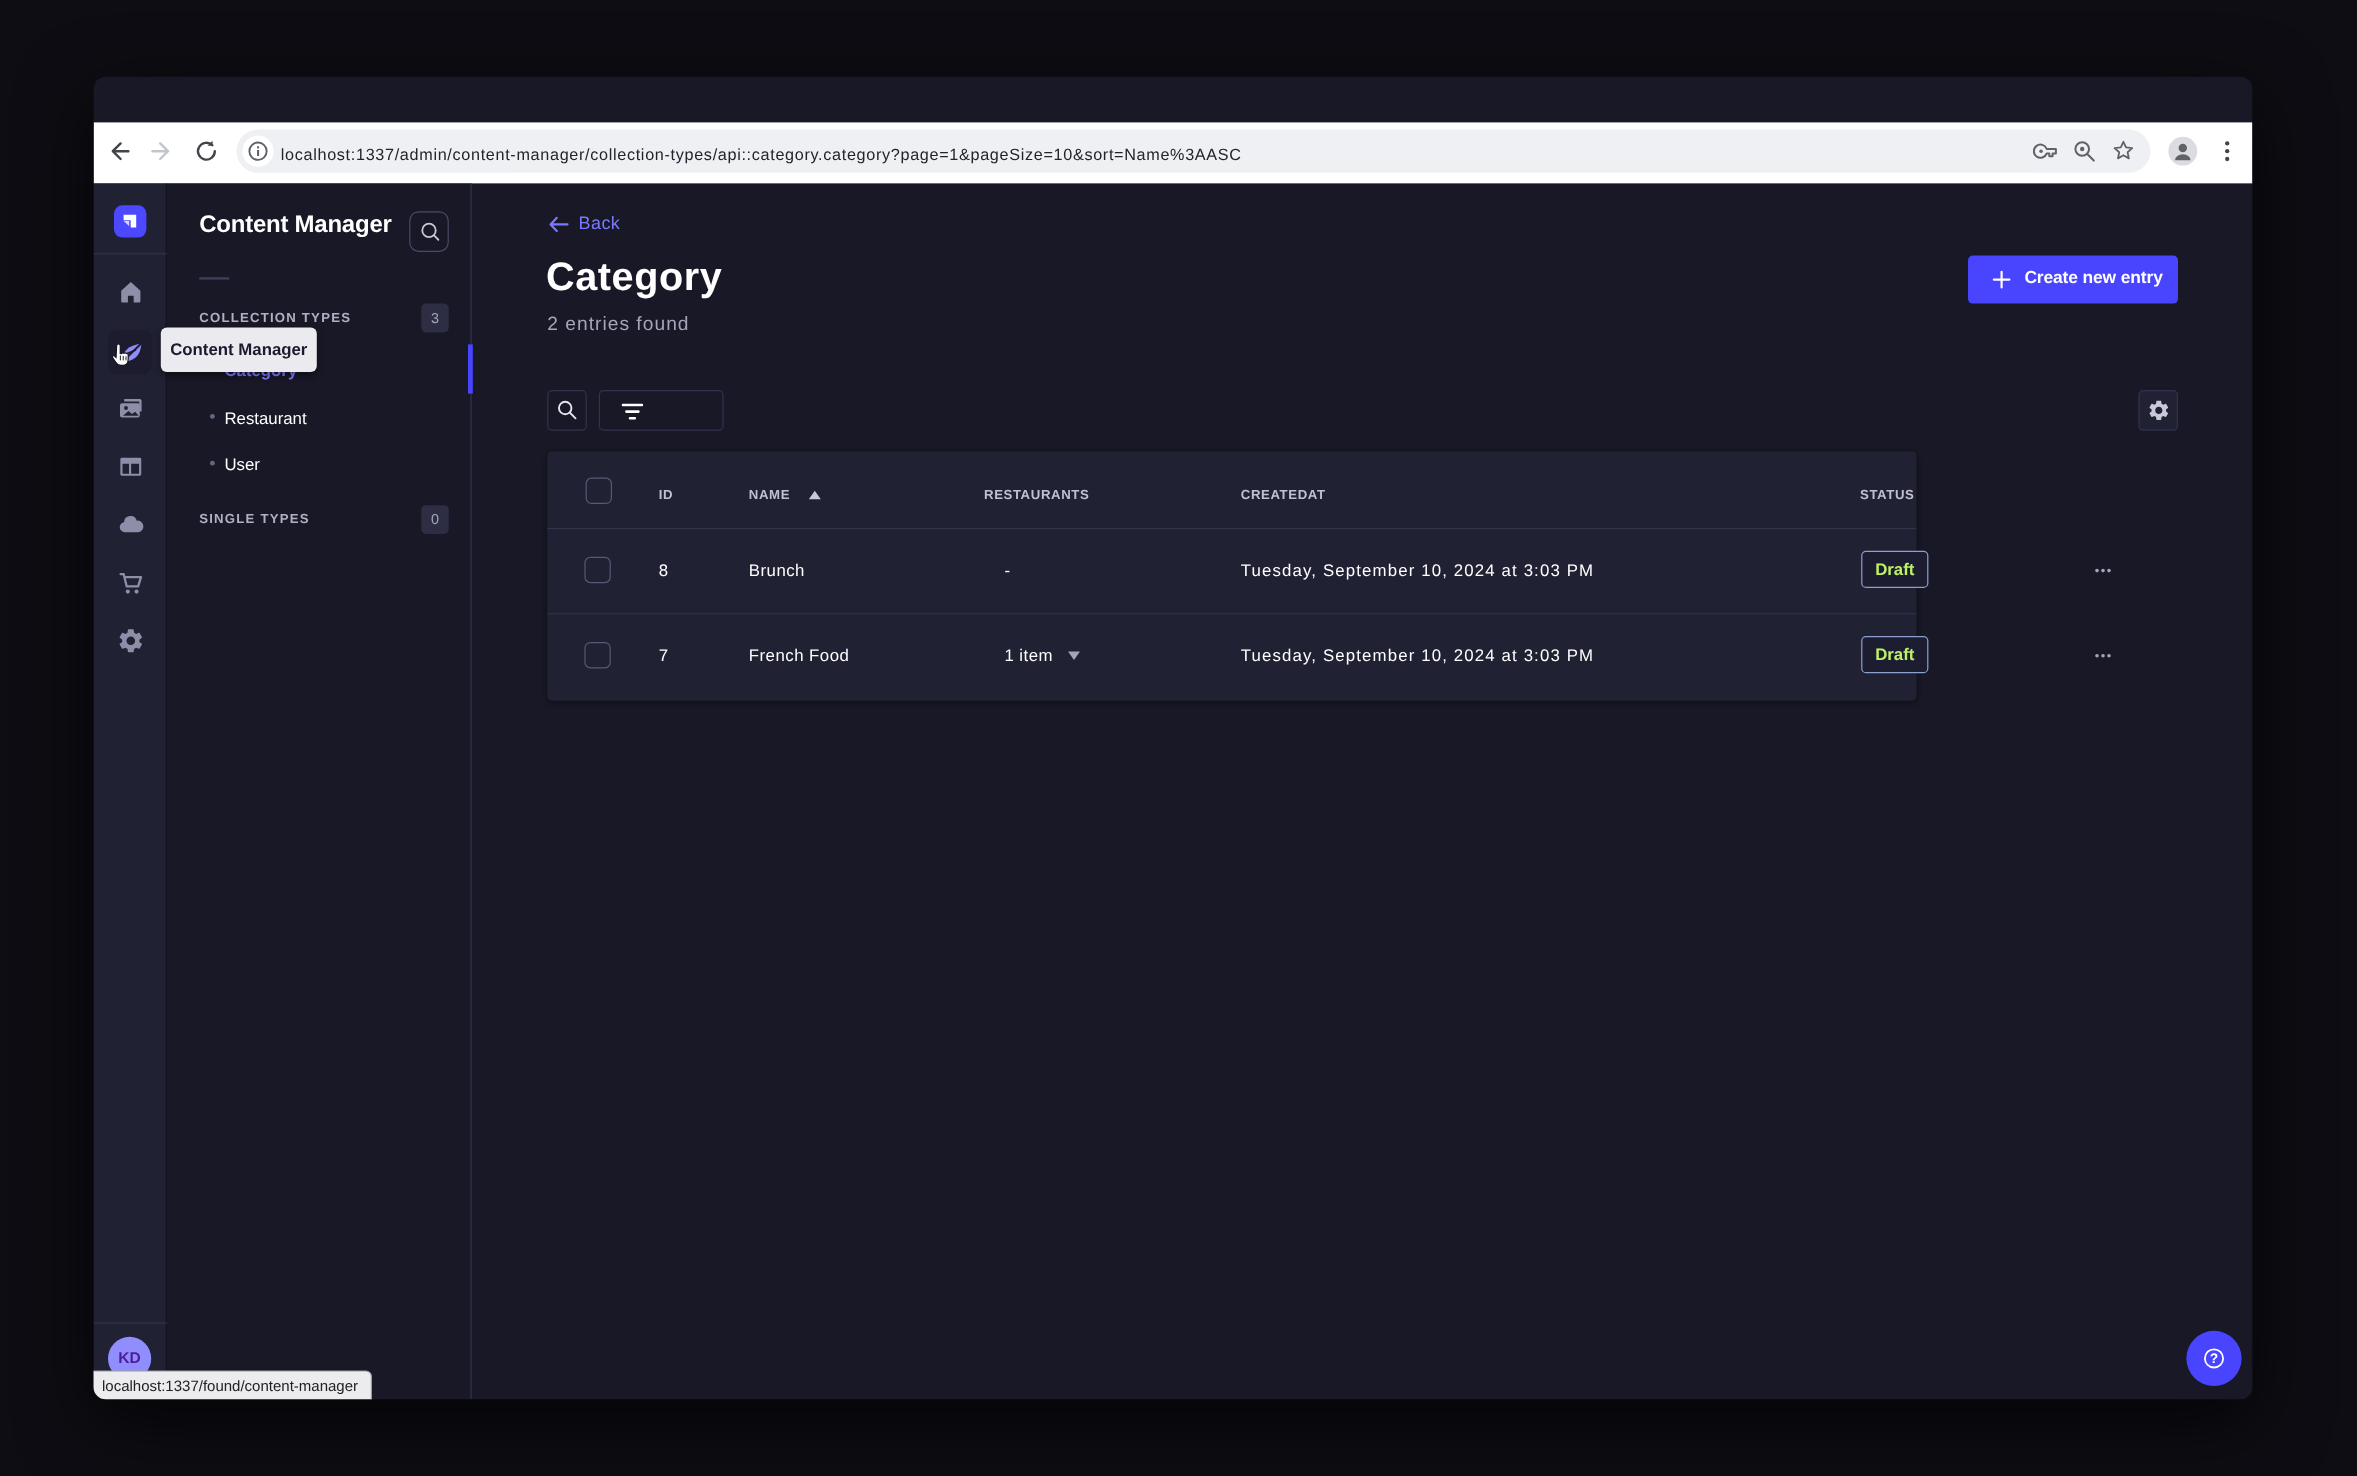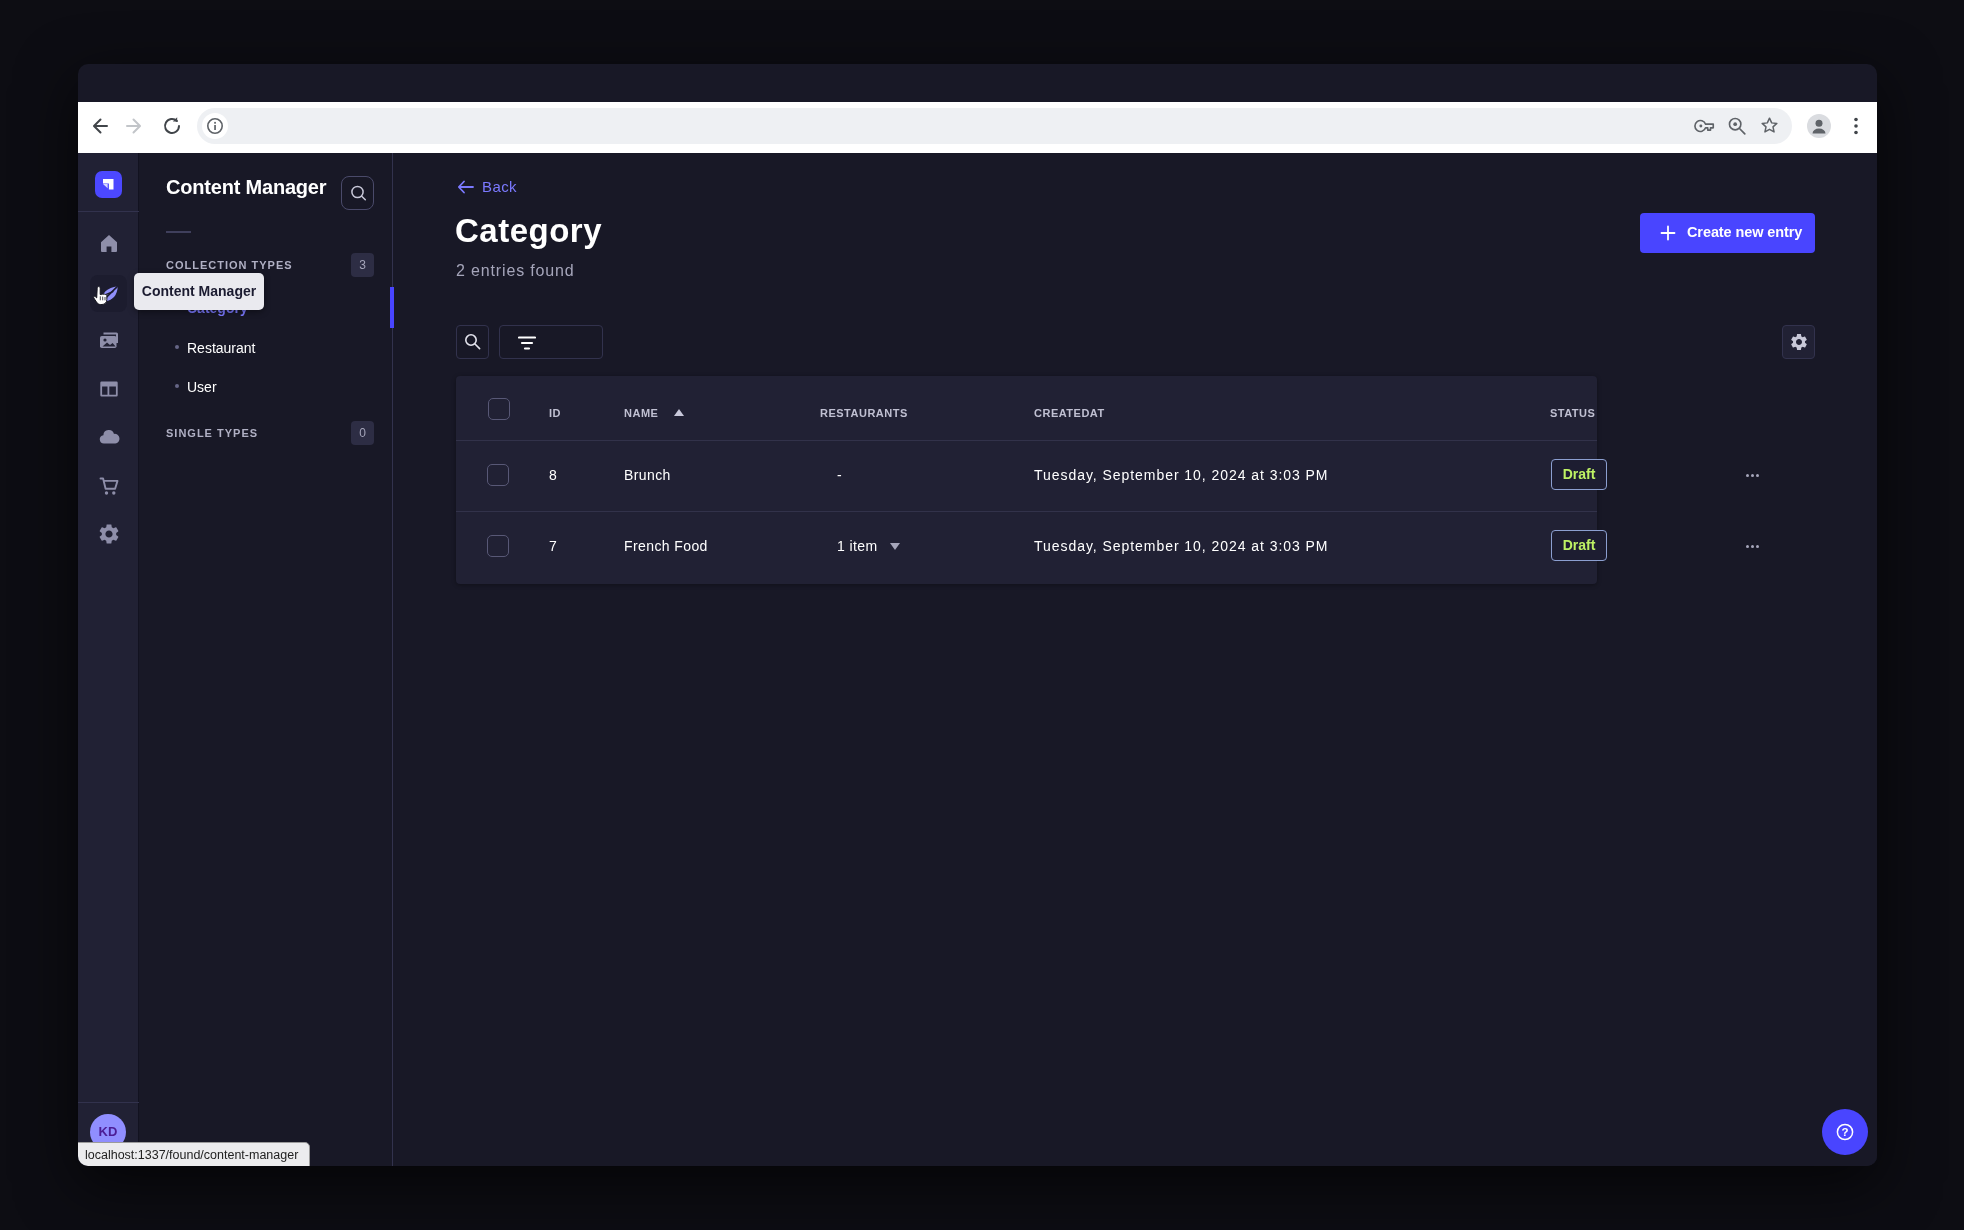--- a/index.html
+++ b/index.html
@@ -70,20 +70,21 @@
         <path d="M18 11 a7 7 0 1 1 -2.05-4.95" stroke="#41454a" stroke-width="2" fill="none" stroke-linecap="round"></path>
         <path d="M16.2 2.2 v4.3 h-4.3 z" fill="#41454a"></path>
       </svg>
 
     <div class="abs" style="left:124px; top:11px; width:26px; height:26px; border-radius:50%; background:#fff;"></div>
     <svg class="abs" style="left:128px; top:15px;" width="18" height="18" viewBox="0 0 18 18">
         <circle cx="9" cy="9" r="7.2" stroke="#5f6368" stroke-width="1.6" fill="none"></circle>
         <rect x="8.2" y="8" width="1.7" height="5" fill="#5f6368"></rect>
         <rect x="8.2" y="4.9" width="1.7" height="1.8" fill="#5f6368"></rect>
       </svg>
+    <div class="urltxt">localhost:1337/admin/content-manager/collection-types/api::category.category?page=1&amp;pageSize=10&amp;sort=Name%3AASC</div>
 
     <svg class="abs" style="left:1616px; top:13px;" width="22" height="22" viewBox="0 0 24 24">
         <path d="M12.65 10 A6 6 0 1 0 12.65 14 H15 v2.5 h3 V14 h3 v-4 z" fill="none" stroke="#5f6368" stroke-width="1.8" stroke-linejoin="round"></path>
         <circle cx="7.5" cy="12" r="1.6" fill="#5f6368"></circle>
       </svg>
 
     <svg class="abs" style="left:1648px; top:13px;" width="22" height="22" viewBox="0 0 24 24">
         <circle cx="10" cy="10" r="6.2" stroke="#5f6368" stroke-width="1.8" fill="none"></circle>
         <circle cx="10" cy="10" r="2" fill="#5f6368"></circle>
         <path d="M15 15 L20.5 20.5" stroke="#5f6368" stroke-width="1.9" stroke-linecap="round"></path>

